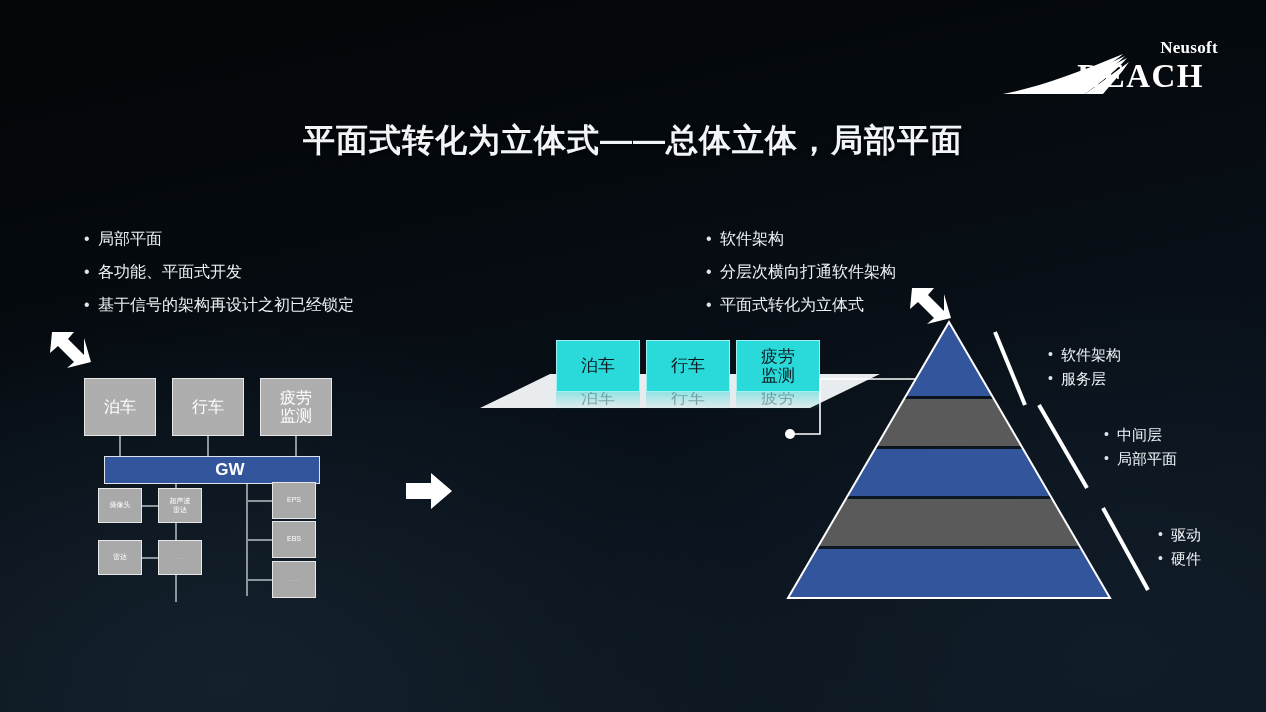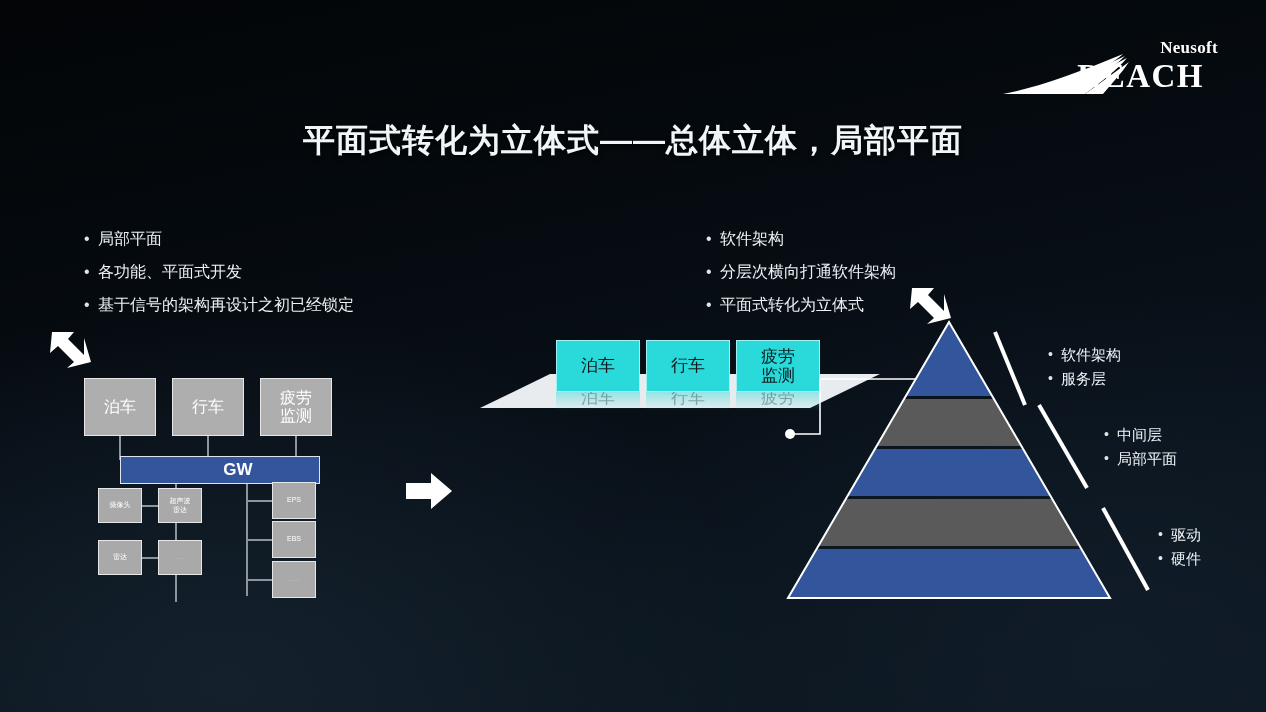--- a/index.html
+++ b/index.html
@@ -206,21 +206,21 @@
     <div class="box big" style="left:180px; top:6px; width:72px; height:58px;">
       <span class="ml">疲劳<br>监测</span>
     </div>
 
     <div class="conn" style="left:39px;  top:64px; width:2px;  height:23px;"></div>
     <div class="conn" style="left:127px; top:64px; width:2px;  height:23px;"></div>
     <div class="conn" style="left:215px; top:64px; width:2px;  height:23px;"></div>
     <div class="conn" style="left:39px;  top:86px; width:178px; height:2px;"></div>
     <div class="conn" style="left:127px; top:86px; width:2px;  height:14px;"></div>
 
-    <div class="gw-bar" style="left:40px; top:84px; width:200px; height:28px;padding-left:36px;">
+    <div class="gw-bar" style="left:24px; top:84px; width:216px; height:28px;padding-left:36px;">
       <span>GW</span>
     </div>
 
     <div class="conn" style="left:95px;  top:112px; width:2px; height:118px;"></div>
 
     <div class="conn" style="left:166px; top:112px; width:2px; height:112px;"></div>
 
     <div class="conn" style="left:62px;  top:133px; width:48px; height:2px;"></div>
     <div class="conn" style="left:62px;  top:185px; width:48px; height:2px;"></div>
     <div class="conn" style="left:166px; top:128px; width:26px; height:2px;"></div>

